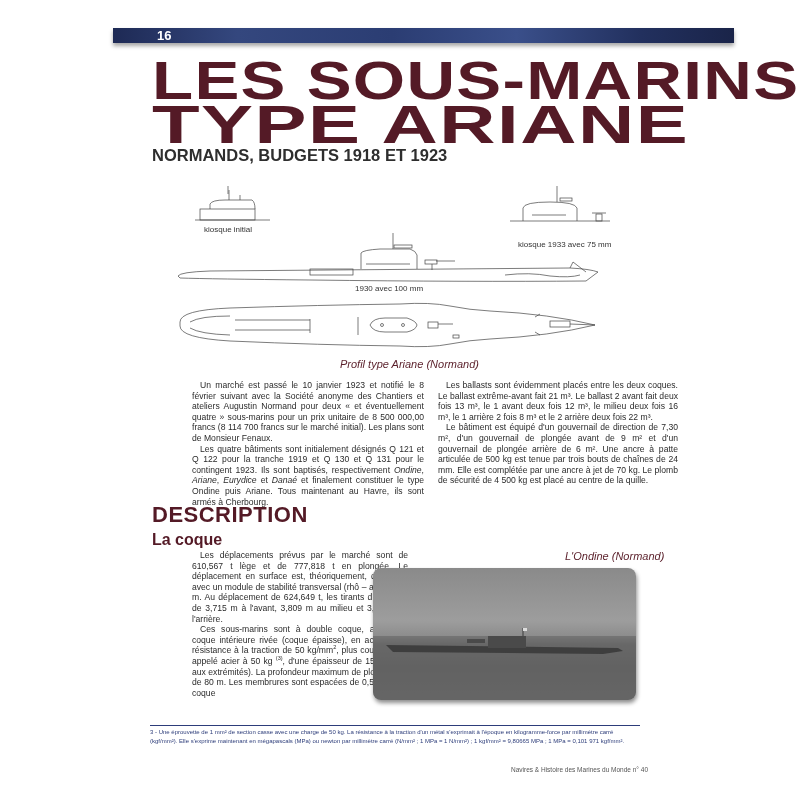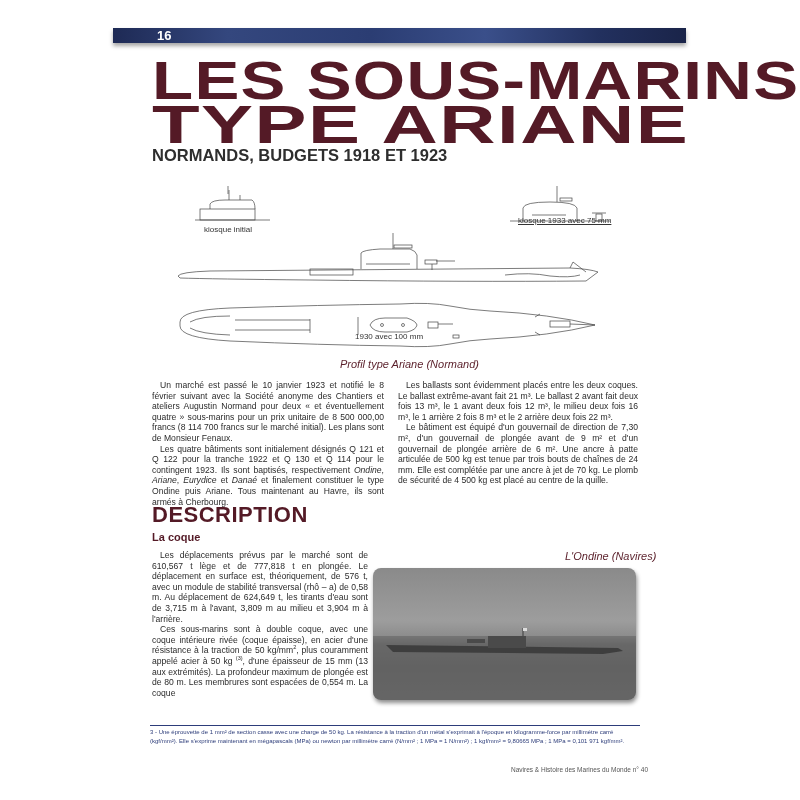--- a/index.html
+++ b/index.html
@@ -1,31 +1,31 @@
 <!DOCTYPE html>
 <html><head>
 <meta charset="utf-8">
 <style>
   html, body { margin:0; padding:0; background:#ffffff; }
   body { width:800px; height:800px; position:relative; overflow:hidden; font-family:"Liberation Sans", sans-serif; color:#2a2a2a; }
   .banner { position:absolute; left:113px; top:28px; width:573px; height:15px;
     background: linear-gradient(90deg,#1e2a55 0%,#34477e 20%,#2b3d73 45%,#3a4f8a 65%,#22305e 85%,#1a2449 100%);
-    box-shadow:0 3px 4px rgba(0,0,0,0.35); }
+    box-shadow:0 3px 4px rgba(0,0,0,0.35);padding-left:48px; }
   .banner .pgnum { position:absolute; left:44px; top:0px; font-weight:bold; font-size:13px; color:#ffffff; line-height:15px; font-family:"Liberation Sans", sans-serif; }
   .title { position:absolute; left:152px; margin:0; font-family:"Liberation Sans", sans-serif; font-weight:bold; color:#541a26; letter-spacing:1px; transform-origin:left top; white-space:nowrap; }
   .title.l1 { top:56px; font-size:53px; line-height:50px; transform:scaleX(1.27); }
   .title.l2 { top:100px; font-size:53px; line-height:50px; transform:scaleX(1.47); }
   .subtitle { position:absolute; left:152px; top:146px; font-size:16.5px; font-weight:bold; color:#2e2e2e; margin:0; white-space:nowrap; }
   .drawings { position:absolute; left:170px; top:180px; width:440px; height:172px; }
   .lbl { position:absolute; font-size:8px; color:#333; white-space:nowrap; }
   .caption { position:absolute; font-size:11px; font-style:italic; color:#5a1f2a; white-space:nowrap; }
-  .col { position:absolute; font-size:8.6px; line-height:10.6px; color:#2b2b2b; text-align:justify; }
+  .col { position:absolute; font-size:8.6px; line-height:10.6px; color:#2b2b2b; text-align:justify;margin-left:40px; }
   .col p { margin:0; text-indent:8px; }
   .h2 { position:absolute; left:152px; top:502px; font-size:22px; font-weight:bold; color:#541a26; margin:0; letter-spacing:0.5px; }
-  .h3 { position:absolute; left:152px; top:531px; font-size:11px; font-weight:bold; color:#541a26; margin:0; }
+  .h3 { position:absolute; left:152px; top:531px; font-size:16px; font-weight:bold; color:#541a26; margin:0; }
   .photo { position:absolute; left:373px; top:568px; width:263px; height:132px; border-radius:8px;
     background: linear-gradient(180deg,#8a8a8a 0%,#9d9d9d 40%,#8c8c8c 52%,#6e6e6e 58%,#5f5f5f 75%,#686868 100%);
     box-shadow: 1px 3px 4px rgba(0,0,0,0.45); overflow:hidden; }
   .rule { position:absolute; left:150px; top:725px; width:490px; height:1px; background:#2d3d7a; }
   .foot { position:absolute; left:150px; top:728px; width:490px; font-size:6px; line-height:8.5px; color:#2d3d7a; }
   .runfoot { position:absolute; right:152px; top:766px; font-size:6.5px; color:#555; white-space:nowrap; }
   sup { font-size:65%; line-height:0; }
   i { }
 </style>
 </head>
@@ -83,44 +83,44 @@
       <rect x="258" y="142" width="10" height="6"></rect>
       <line x1="268" y1="144" x2="283" y2="144"></line>
       <rect x="283" y="155" width="6" height="3"></rect>
       <rect x="380" y="141" width="20" height="6"></rect>
       <line x1="400" y1="144" x2="425" y2="145"></line>
       <path d="M365 137 L370 134"></path>
       <path d="M365 152 L370 155"></path>
     </g>
   </svg>
   <span class="lbl" style="left:34px;top:45px;">kiosque initial</span>
-  <span class="lbl" style="left:348px;top:36px;text-decoration:underline;">kiosque 1933 avec 75 mm</span>
-  <span class="lbl" style="left:185px;top:104px;margin-top:48px;">1930 avec 100 mm</span>
+  <span class="lbl" style="left:348px;top:60px;">kiosque 1933 avec 75 mm</span>
+  <span class="lbl" style="left:185px;top:104px;">1930 avec 100 mm</span>
 </div>
 <span class="caption" style="left:340px;top:358px;">Profil type Ariane (Normand)</span>
 
 <div class="col" style="left:152px;top:380px;width:232px;">
   <p>Un marché est passé le 10 janvier 1923 et notifié le 8 février suivant avec la Société anonyme des Chantiers et ateliers Augustin Normand pour deux « et éventuellement quatre » sous-marins pour un prix unitaire de 8 500 000,00 francs (8 114 700 francs sur le marché initial). Les plans sont de Monsieur Fenaux.</p>
-  <p><span>Les quatre bâtiments sont initialement désignés Q 121 et Q 122 pour la tranche 1922 et Q 130 et Q 114 pour le contingent 1923. Ils sont baptisés, respectivement </span><i>Ondine</i>, <i>Ariane</i>, <i>Eurydice</i> et <i>Danaé</i><span> et finalement constituer le type Ondine puis Ariane. Tous maintenant au Havre, ils sont armés à Cherbourg.</span></p>
+  <p><span>Les quatre bâtiments sont initialement désignés Q 121 et Q 122 pour la tranche 1919 et Q 130 et Q 131 pour le contingent 1923. Ils sont baptisés, respectivement </span><i>Ondine</i>, <i>Ariane</i>, <i>Eurydice</i> et <i>Danaé</i><span> et finalement constituer le type Ondine puis Ariane. Tous maintenant au Havre, ils sont armés à Cherbourg.</span></p>
 </div>
 
 <h2 class="h2">DESCRIPTION</h2>
 <h3 class="h3">La coque</h3>
 
 <div class="col" style="left:152px;top:550px;width:216px;">
   <p>Les déplacements prévus par le marché sont de 610,567 t lège et de 777,818 t en plongée. Le déplacement en surface est, théoriquement, de 576 t, avec un module de stabilité transversal (rhô – a) de 0,58 m. Au déplacement de 624,649 t, les tirants d'eau sont de 3,715 m à l'avant, 3,809 m au milieu et 3,904 m à l'arrière.</p>
   <p><span>Ces sous-marins sont à double coque, avec une coque intérieure rivée (coque épaisse), en acier d'une résistance à la traction de 50 kg/mm</span><sup>2</sup><span>, plus couramment appelé acier à 50 kg </span><sup>(3)</sup><span>, d'une épaisseur de 15 mm (13 aux extrémités). La profondeur maximum de plongée est de 80 m. Les membrures sont espacées de 0,554 m. La coque</span></p>
 </div>
 
 <div class="col" style="left:398px;top:380px;width:240px;">
   <p>Les ballasts sont évidemment placés entre les deux coques. Le ballast extrême-avant fait 21 m³. Le ballast 2 avant fait deux fois 13 m³, le 1 avant deux fois 12 m³, le milieu deux fois 16 m³, le 1 arrière 2 fois 8 m³ et le 2 arrière deux fois 22 m³.</p>
   <p>Le bâtiment est équipé d'un gouvernail de direction de 7,30 m², d'un gouvernail de plongée avant de 9 m² et d'un gouvernail de plongée arrière de 6 m². Une ancre à patte articulée de 500 kg est tenue par trois bouts de chaînes de 24 mm. Elle est complétée par une ancre à jet de 70 kg. Le plomb de sécurité de 4 500 kg est placé au centre de la quille.</p>
 </div>
 
-<span class="caption" style="left:565px;top:550px;">L'Ondine (Navires)</span>
+<span class="caption" style="left:565px;top:550px;">L'Ondine (Normand)</span>
 <div class="photo">
   <svg width="263" height="132" viewBox="0 0 263 132">
     <rect x="0" y="68" width="263" height="64" fill="#646464" opacity="0.6"></rect>
     <path d="M13 77 L245 80 L250 83 L230 86 L20 84 Z" fill="#3e3e3e"></path>
     <rect x="115" y="68" width="38" height="12" fill="#4a4a4a"></rect>
     <rect x="94" y="71" width="18" height="4" fill="#4a4a4a"></rect>
     <line x1="150" y1="60" x2="150" y2="68" stroke="#3a3a3a" stroke-width="1"></line>
     <rect x="150" y="60" width="4" height="3" fill="#ddd"></rect>
   </svg>
 </div>

